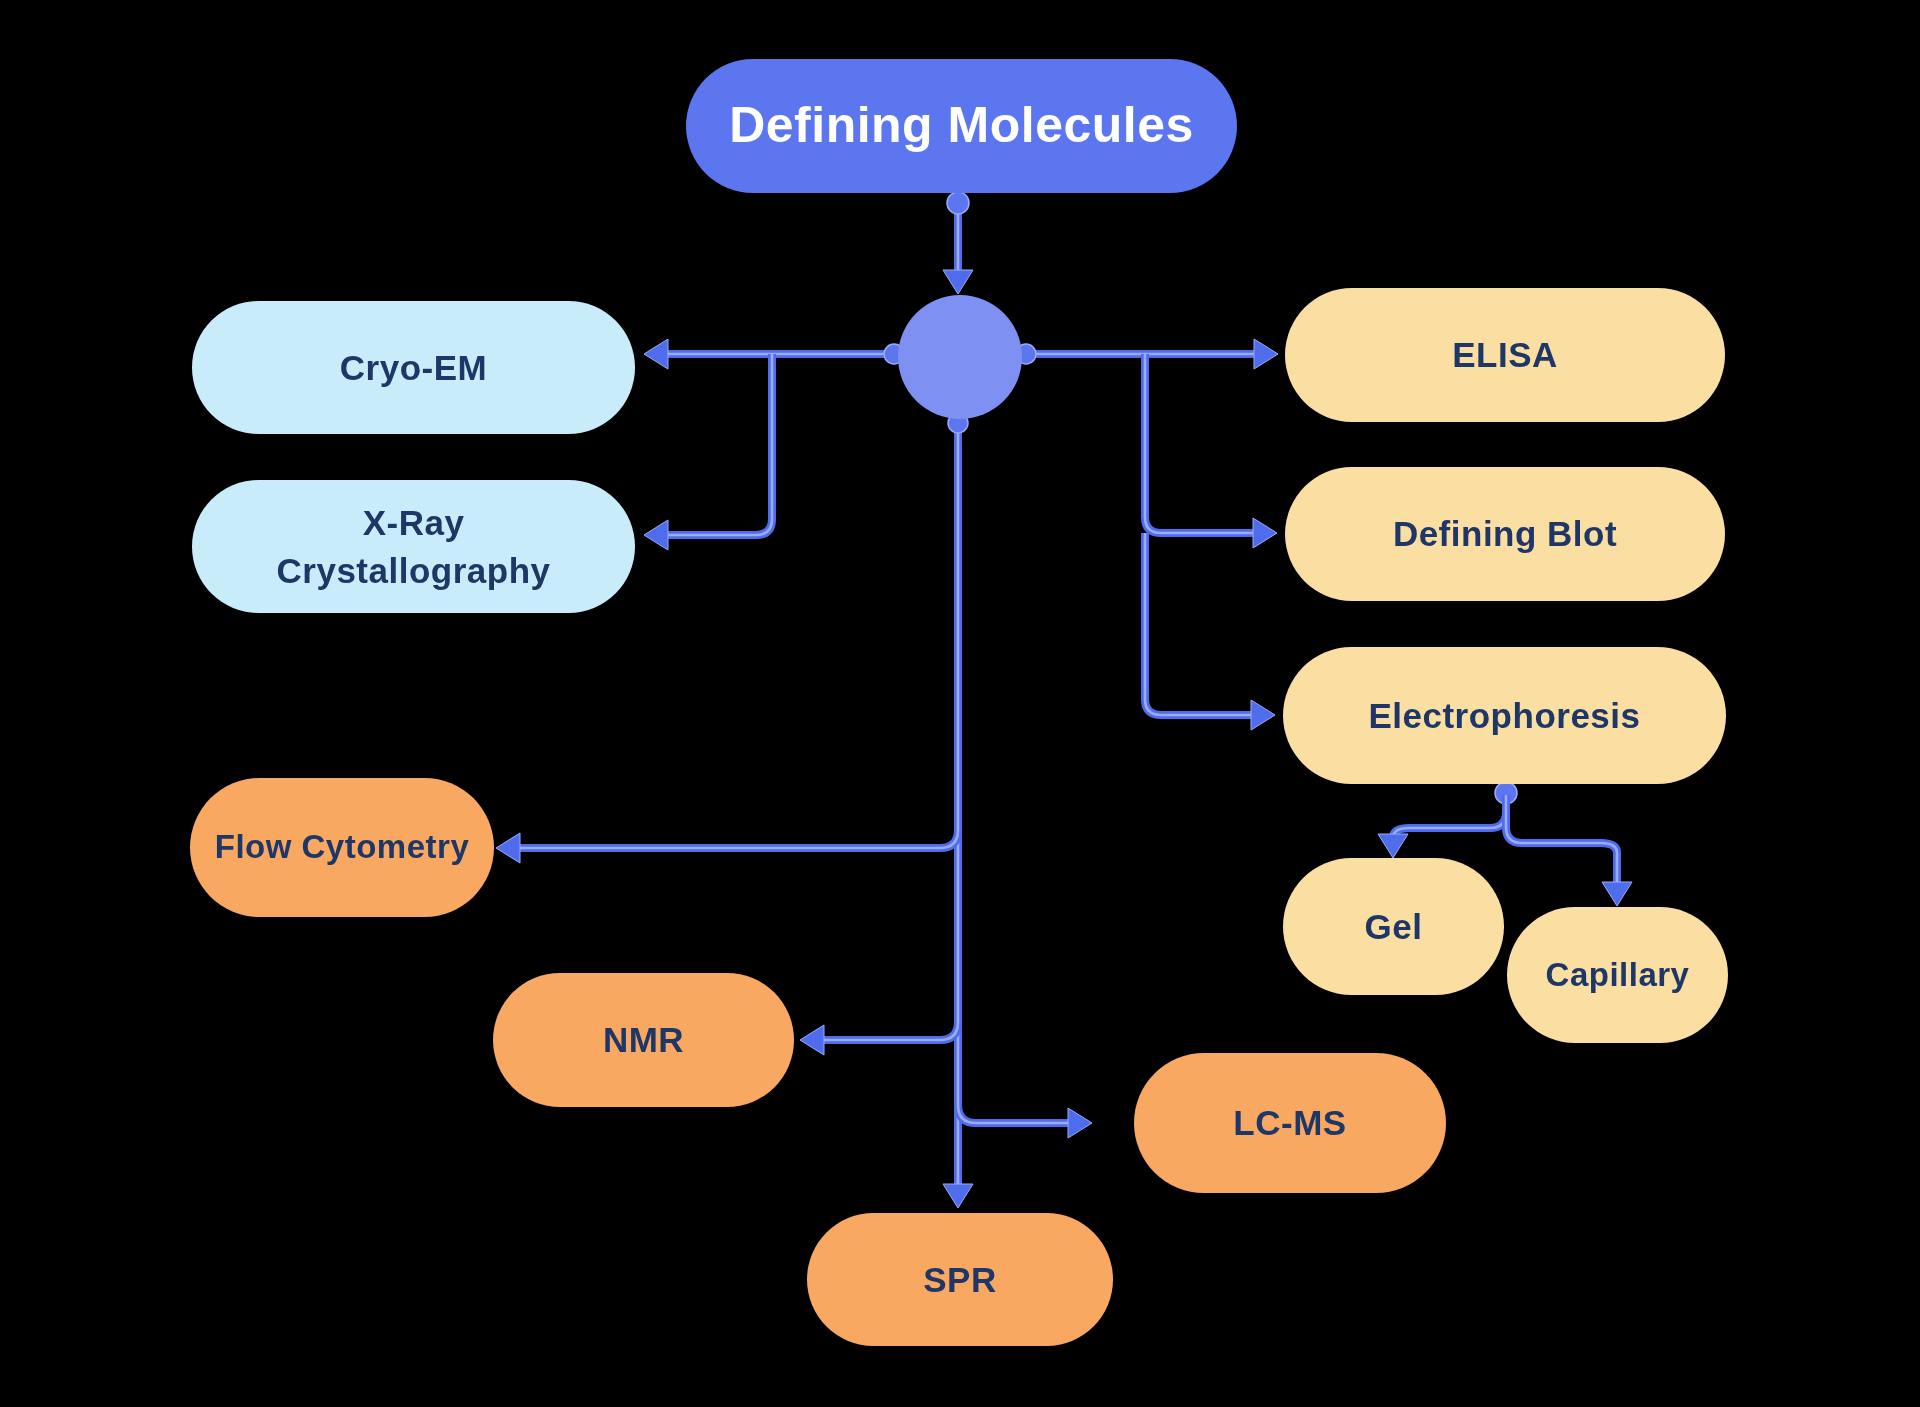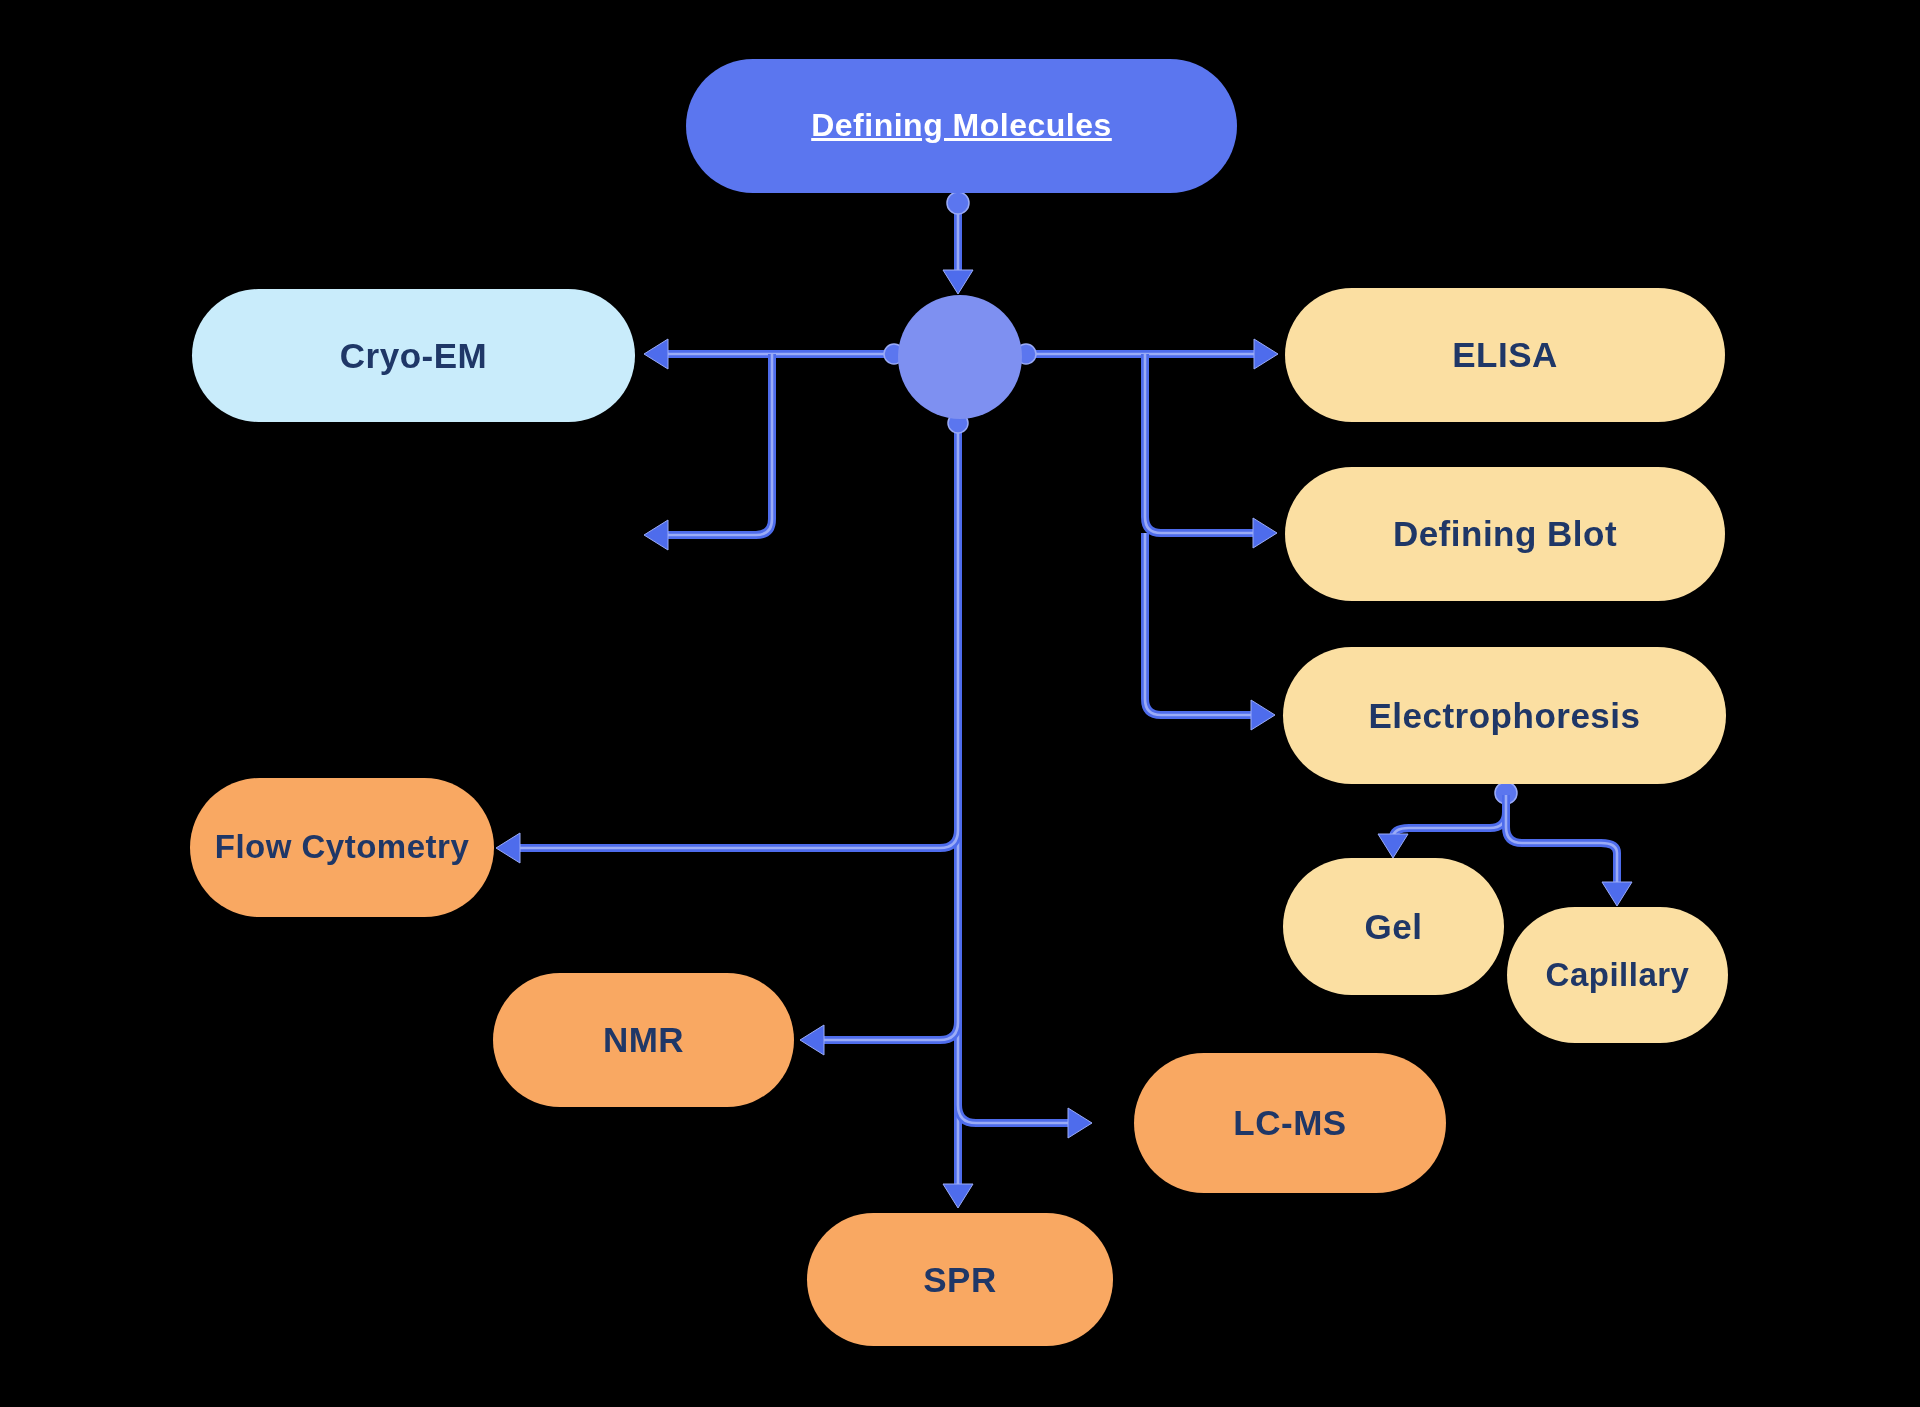--- a/index.html
+++ b/index.html
@@ -23,22 +23,22 @@
   .edge-outer{fill:none;stroke:var(--connector);stroke-width:8;}
   .edge-inner{fill:none;stroke:var(--connector_highlight);stroke-width:2.6;}
   .arrow{fill:var(--connector);stroke:var(--connector_highlight);stroke-width:1;}
   .dot{fill:var(--root_node);stroke:var(--connector_highlight);stroke-width:1.5;}
   .node{
     position:absolute;display:flex;align-items:center;justify-content:center;
     border-radius:72px;font-weight:bold;font-size:35px;line-height:1.35;
     color:var(--node_text);text-align:center;letter-spacing:.5px;
     box-sizing:border-box;padding:0 30px;
   }
-  .node-root{background:var(--root_node);color:var(--root_text);font-size:32px;letter-spacing:.5px;text-decoration:underline;}
-  .node-cyan{background:var(--cyan_node);}
+  .node-root{background:var(--root_node);color:var(--root_text);font-size:50px;letter-spacing:.5px;}
+  .node-cyan{background:var(--cyan_node);margin-top:12px;}
   .node-cream{background:var(--cream_node);}
   .node-orange{background:var(--orange_node);}
   .hub{
     position:absolute;left:898px;top:295px;width:124px;height:124px;border-radius:50%;
     background:var(--hub);
   }
 </style>
 </head>
 <body>
 
@@ -141,20 +141,23 @@
   <div class="node node-root" style="left:686px;top:59px;width:551px;height:134px">
     <span>Defining Molecules</span>
   </div>
 
   <div class="hub"></div>
 
   <div class="node node-cyan" style="left:192px;top:289px;width:443px;height:133px">
     <span>Cryo-EM</span>
   </div>
 
+  <div class="node node-cyan" style="left:192px;top:468px;width:443px;height:133px">
+    <span>X-Ray Crystallography</span>
+  </div>
 
   <div class="node node-cream" style="left:1285px;top:288px;width:440px;height:134px">
     <span>ELISA</span>
   </div>
 
   <div class="node node-cream" style="left:1285px;top:467px;width:440px;height:134px">
     <span>Defining Blot</span>
   </div>
 
   <div class="node node-cream" style="left:1283px;top:647px;width:443px;height:137px">

